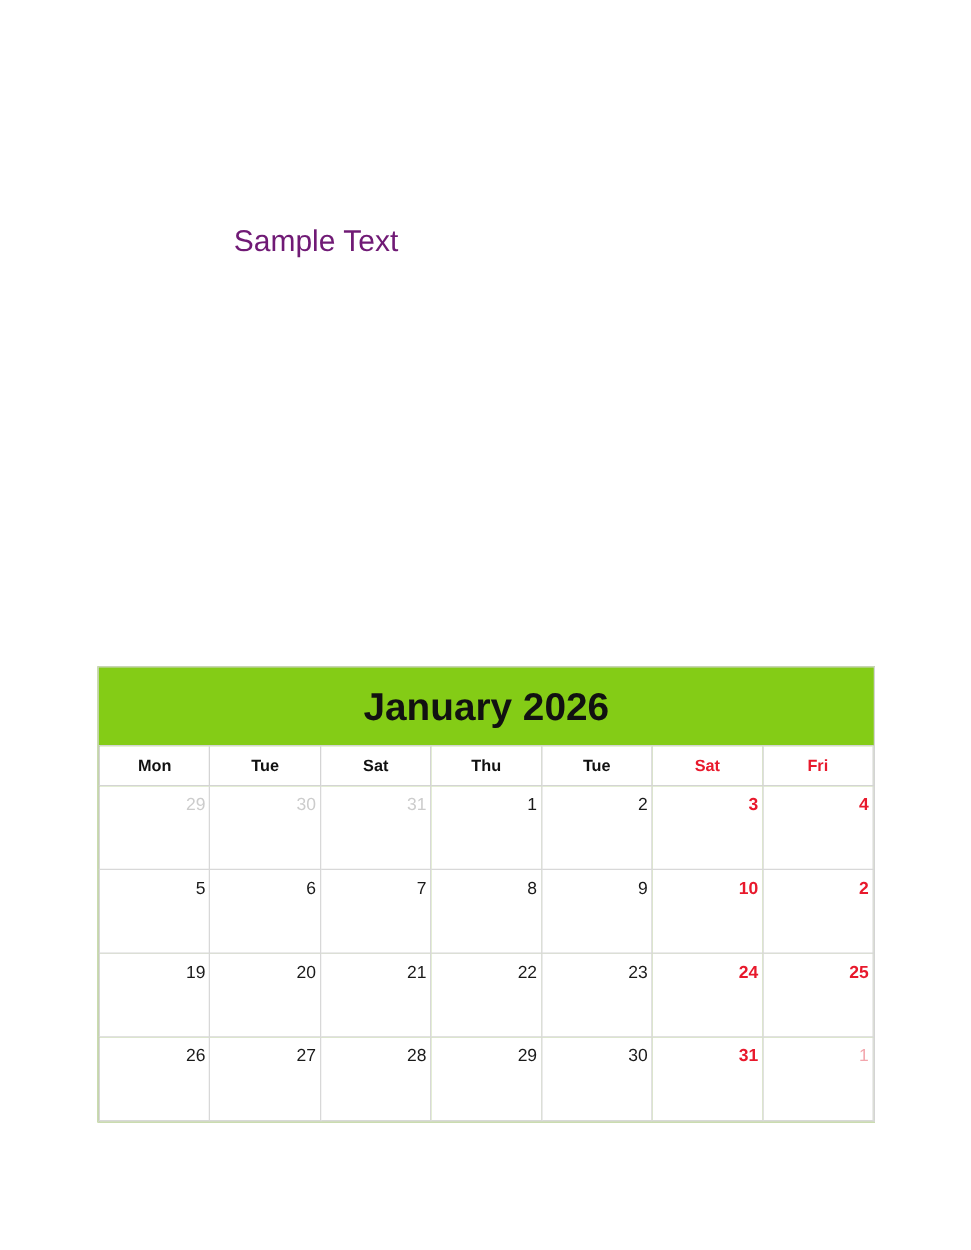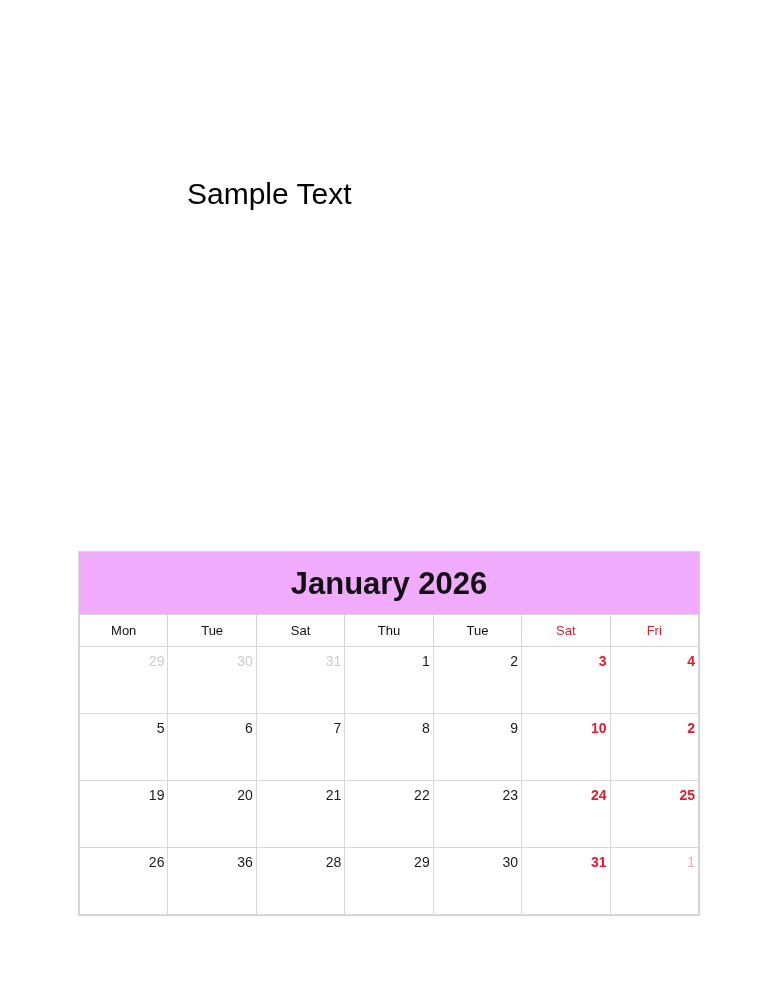--- a/index.html
+++ b/index.html
@@ -12,52 +12,52 @@
     height: 1000px;
     position: relative;
     font-family: "Liberation Sans", sans-serif;
     color: #111111;
     overflow: hidden;
   }
   #sample-text {
     position: absolute;
     left: 187px;
     top: 172px;
-    font-size: 30px;
+    font-size: 24px;
     line-height: 44px;
-    color: #000000;
+    color: #701a75;
     font-weight: 400;
     white-space: nowrap;
   }
   #calendar {
     position: absolute;
     left: 78px;
-    top: 551px;
+    top: 533px;
     width: 622px;
     border: 1px solid #d4d4d4;
     box-sizing: border-box;
-    background: #f0abfc;
+    background: #84cc16;
   }
   #calendar-title {
     text-align: center;
     font-size: 31px;
     font-weight: bold;
     color: #111111;
     padding: 14px 0 12px 0;
     border-bottom: 1px solid #d4d4d4;
     letter-spacing: 0px;
   }
   table.cal {
     border-collapse: collapse;
     width: 100%;
     table-layout: fixed;
   }
   table.cal th {
     font-size: 13px;
-    font-weight: normal;
+    font-weight: bold;
     text-align: center;
     padding: 8px 0 8px 0;
     border: 1px solid #d4d4d4;
     border-top: none;
     color: #111111;
     background: #ffffff;
   }
   table.cal th.weekend {
     color: #e8192c;
   }
@@ -126,21 +126,21 @@
           <td class="">19</td>
           <td class="">20</td>
           <td class="">21</td>
           <td class="">22</td>
           <td class="">23</td>
           <td class="weekend">24</td>
           <td class="weekend">25</td>
         </tr>
         <tr>
           <td class="">26</td>
-          <td class="">36</td>
+          <td class="">27</td>
           <td class="">28</td>
           <td class="">29</td>
           <td class="">30</td>
           <td class="weekend">31</td>
           <td class="weekend other">1</td>
         </tr>
       </tbody>
   </table>
 </div>
 

